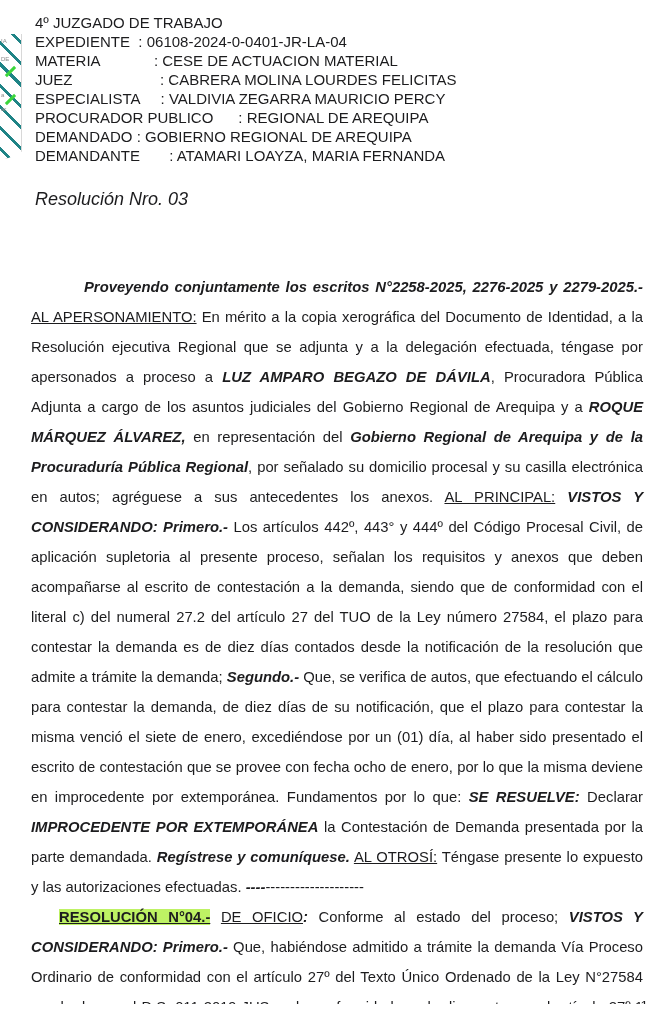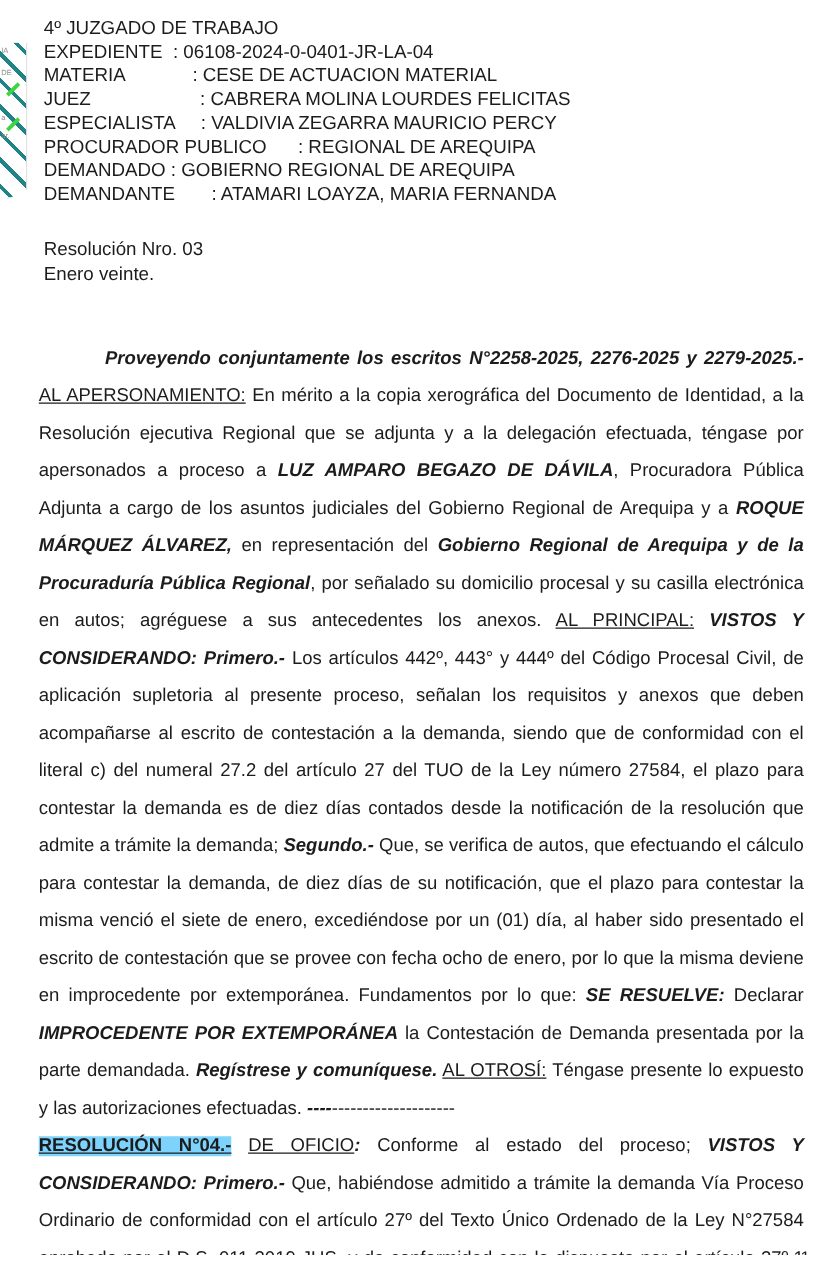--- a/index.html
+++ b/index.html
@@ -60,23 +60,24 @@
     font-size: 15px;
     line-height: 19px;
     white-space: pre;
   }
 
   
   .res-block {
     position: absolute;
     left: 35px;
     top: 190px;
-    font-size: 15px;
+    font-size: 18px;
     line-height: 19.5px;
     white-space: pre;
+    font-style: italic;
   }
 
   
   .body-text {
     position: absolute;
     left: 31px;
     top: 272px;
     width: 612px;
     font-size: 14.8px;
     line-height: 30px;
@@ -85,21 +86,22 @@
   .body-text p { margin: 0; }
   .body-text p.indent { text-indent: 53px; }
 
   .run-n  { font-weight: 400; }
   .run-b  { font-weight: 700; font-style: italic; }
   .run-bi { font-weight: 700; font-style: italic; margin-top: 29px; }
   .run-bu { font-weight: 400; text-decoration: underline; }
   .run-hlu {
     font-weight: 700;
     text-decoration: underline;
-    background: #7dd3fc;
+    background: #bef264;
+    margin-left: 28px;
   }
 
   
   .page-number {
     position: absolute;
     left: 618px;
     top: 998px;
     width: 30px;
     text-align: right;
     font-size: 13.5px;
@@ -116,21 +118,21 @@
   </div>
   <div class="stamp-frags">
       <div class="stamp-frag">IA</div>
       <div class="stamp-frag">DE</div>
       <div class="stamp-frag">a</div>
       <div class="stamp-frag">ar.</div>
     </div>
 
   <div class="case-header"><div class="hline">4º JUZGADO DE TRABAJO</div><div class="hline">EXPEDIENTE  : 06108-2024-0-0401-JR-LA-04</div><div class="hline">MATERIA             : CESE DE ACTUACION MATERIAL</div><div class="hline">JUEZ                     : CABRERA MOLINA LOURDES FELICITAS</div><div class="hline">ESPECIALISTA     : VALDIVIA ZEGARRA MAURICIO PERCY</div><div class="hline">PROCURADOR PUBLICO      : REGIONAL DE AREQUIPA</div><div class="hline">DEMANDADO : GOBIERNO REGIONAL DE AREQUIPA</div><div class="hline">DEMANDANTE       : ATAMARI LOAYZA, MARIA FERNANDA</div></div>
 
-  <div class="res-block"><div class="rline">Resolución Nro. 03</div><div class="rline">Enero veinte.</div></div>
+  <div class="res-block"><div class="rline">Resolución Nro. 03</div></div>
 
   <div class="body-text">
       <p class="indent"><span class="run-bi">Proveyendo conjuntamente los escritos N°2258-2025, 2276-2025 y 2279-2025.- </span><span class="run-bu">AL APERSONAMIENTO:</span><span class="run-n"> En mérito a la copia xerográfica del Documento de Identidad, a la Resolución ejecutiva Regional que se adjunta y a la delegación efectuada, téngase por apersonados a proceso a </span><span class="run-b">LUZ AMPARO BEGAZO DE DÁVILA</span><span class="run-n">, Procuradora Pública Adjunta a cargo de los asuntos judiciales del Gobierno Regional de Arequipa y a </span><span class="run-b">ROQUE MÁRQUEZ ÁLVAREZ,</span><span class="run-n"> en representación del </span><span class="run-b">Gobierno Regional de Arequipa y de la Procuraduría Pública Regional</span><span class="run-n">, por señalado su domicilio procesal y su casilla electrónica en autos; agréguese a sus antecedentes los anexos. </span><span class="run-bu">AL PRINCIPAL:</span><span class="run-b"> VISTOS Y CONSIDERANDO: Primero.-</span><span class="run-n"> Los artículos 442º, 443° y 444º del Código Procesal Civil, de aplicación supletoria al presente proceso, señalan los requisitos y anexos que deben acompañarse al escrito de contestación a la demanda, siendo que de conformidad con el literal c) del numeral 27.2 del artículo 27 del TUO de la Ley número 27584, el plazo para contestar la demanda es de diez días contados desde la notificación de la resolución que admite a trámite la demanda; </span><span class="run-b">Segundo.-</span><span class="run-n"> Que, se verifica de autos, que efectuando el cálculo para contestar la demanda, de diez días de su notificación, que el plazo para contestar la misma venció el siete de enero, excediéndose por un (01) día, al haber sido presentado el escrito de contestación que se provee con fecha ocho de enero, por lo que la misma deviene en improcedente por extemporánea. Fundamentos por lo que: </span><span class="run-b">SE RESUELVE:</span><span class="run-n"> Declarar </span><span class="run-b">IMPROCEDENTE POR EXTEMPORÁNEA</span><span class="run-n"> la Contestación de Demanda presentada por la parte demandada. </span><span class="run-bi">Regístrese y comuníquese.</span><span class="run-n"> </span><span class="run-bu">AL OTROSÍ:</span><span class="run-n"> Téngase presente lo expuesto y las autorizaciones efectuadas. </span><span class="run-b">----</span><span class="run-n">--------------------</span></p>
       <p class=""><span class="run-hlu">RESOLUCIÓN N°04.-</span><span class="run-n"> </span><span class="run-bu">DE OFICIO</span><span class="run-b">:</span><span class="run-n"> Conforme al estado del proceso; </span><span class="run-b">VISTOS Y CONSIDERANDO: Primero.-</span><span class="run-n"> Que, habiéndose admitido a trámite la demanda Vía Proceso Ordinario de conformidad con el artículo 27º del Texto Único Ordenado de la Ley N°27584 aprobado por el D.S. 011-2019-JUS, y de conformidad con lo dispuesto por el artículo 27º.1 del mismo cuerpo legal, corresponde en este estado</span></p>
     </div>
 
   <div class="page-number">1</div>
 
 </div>
 

